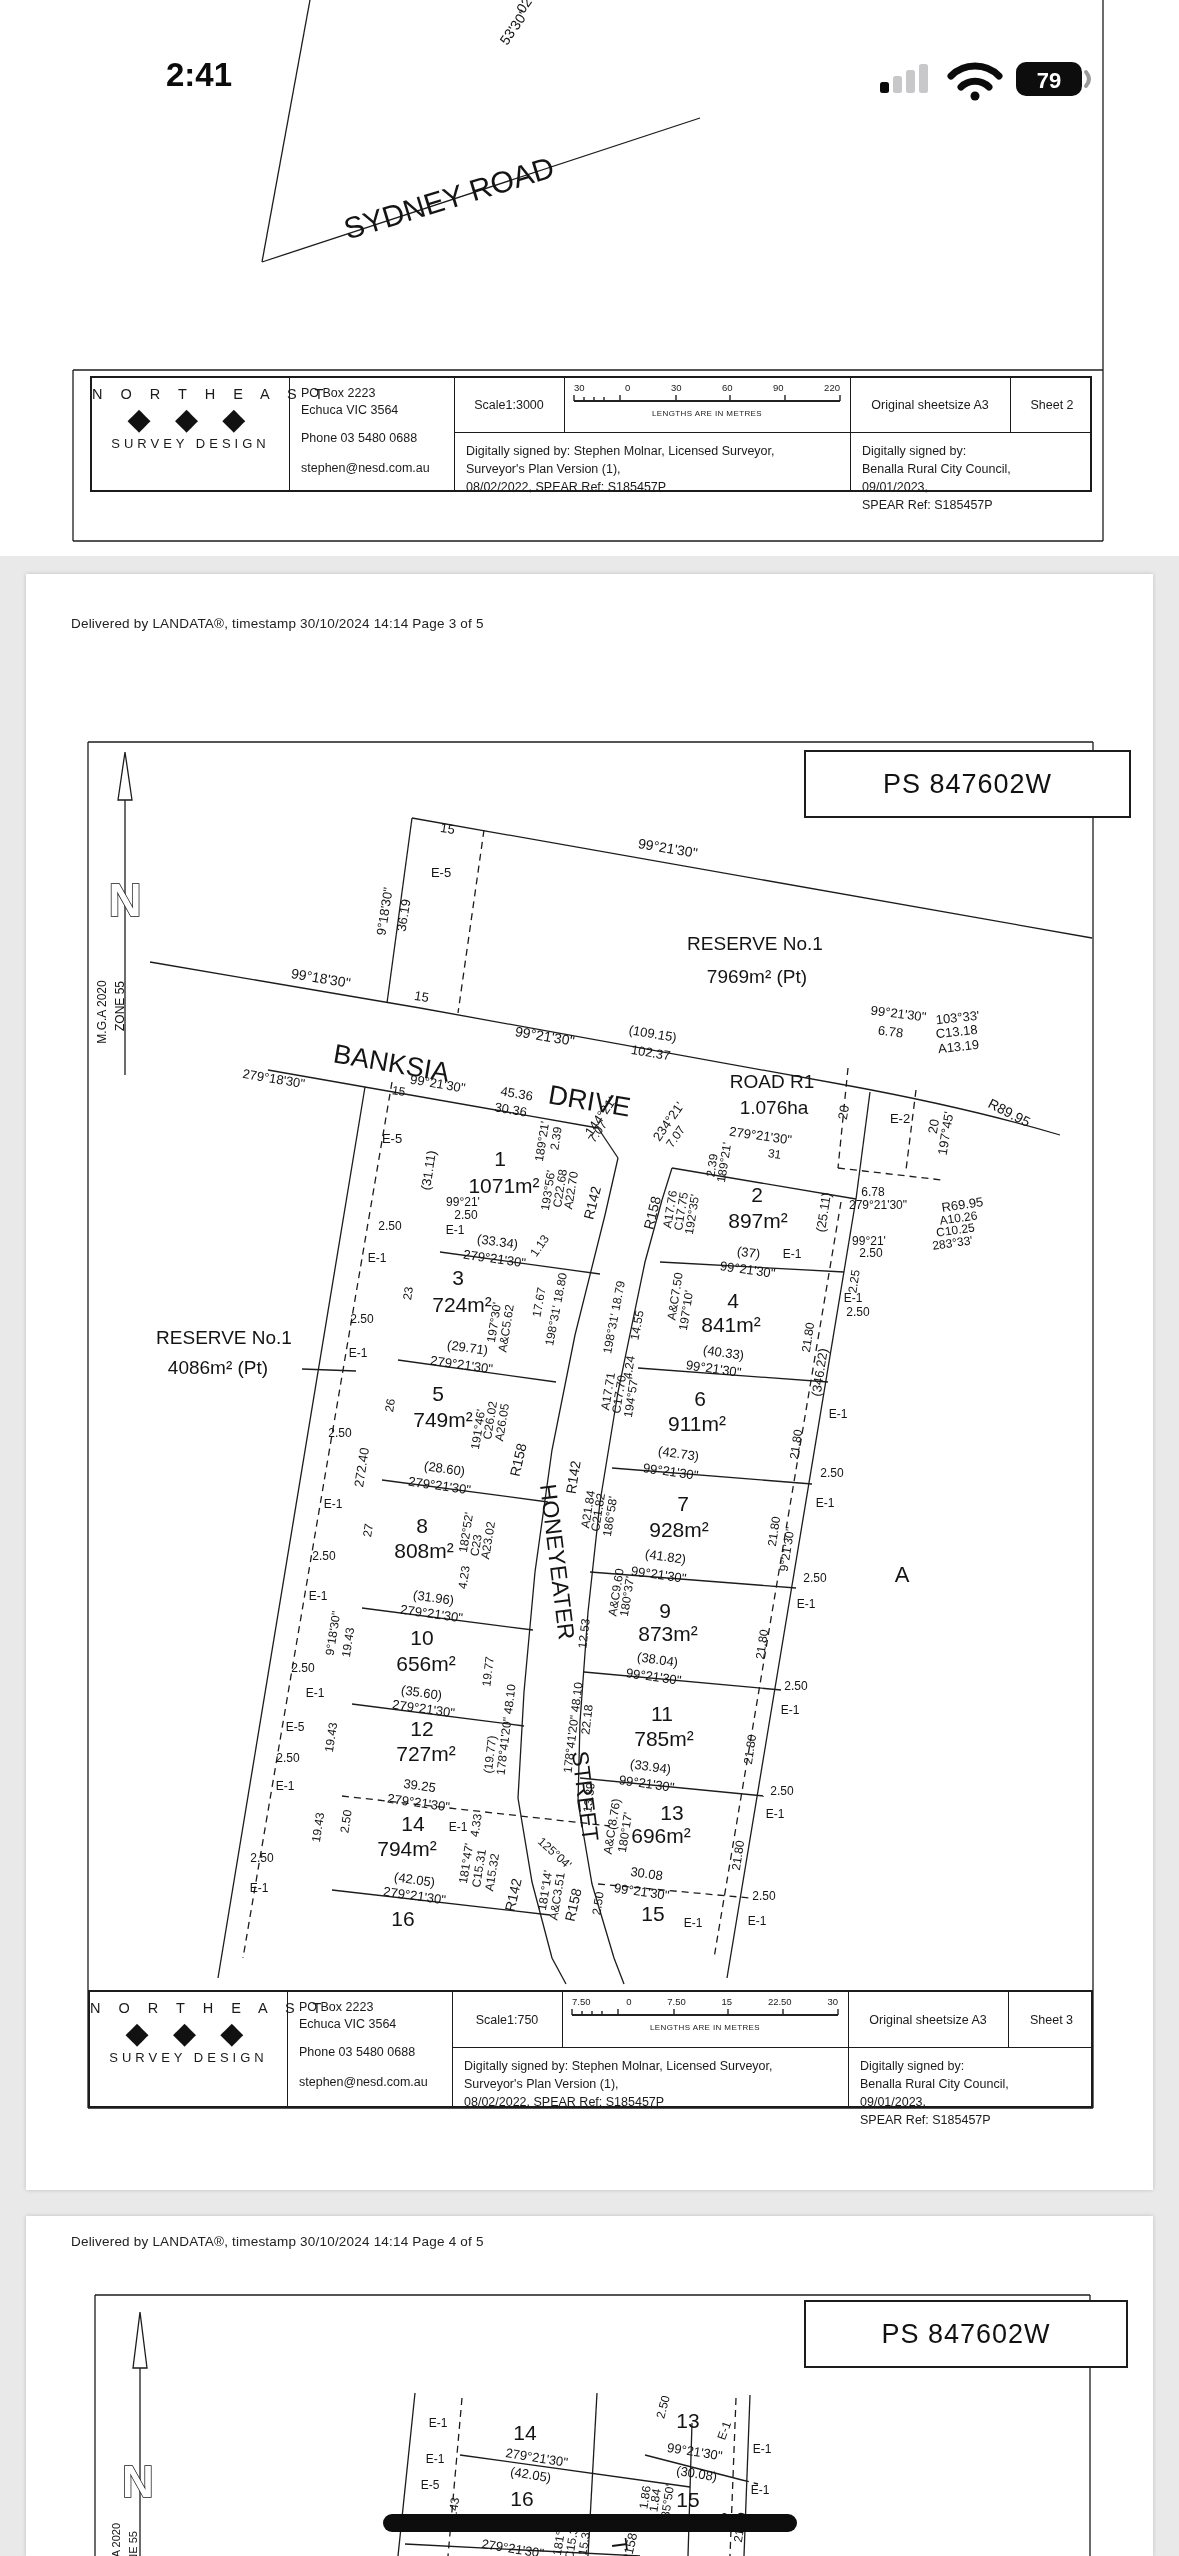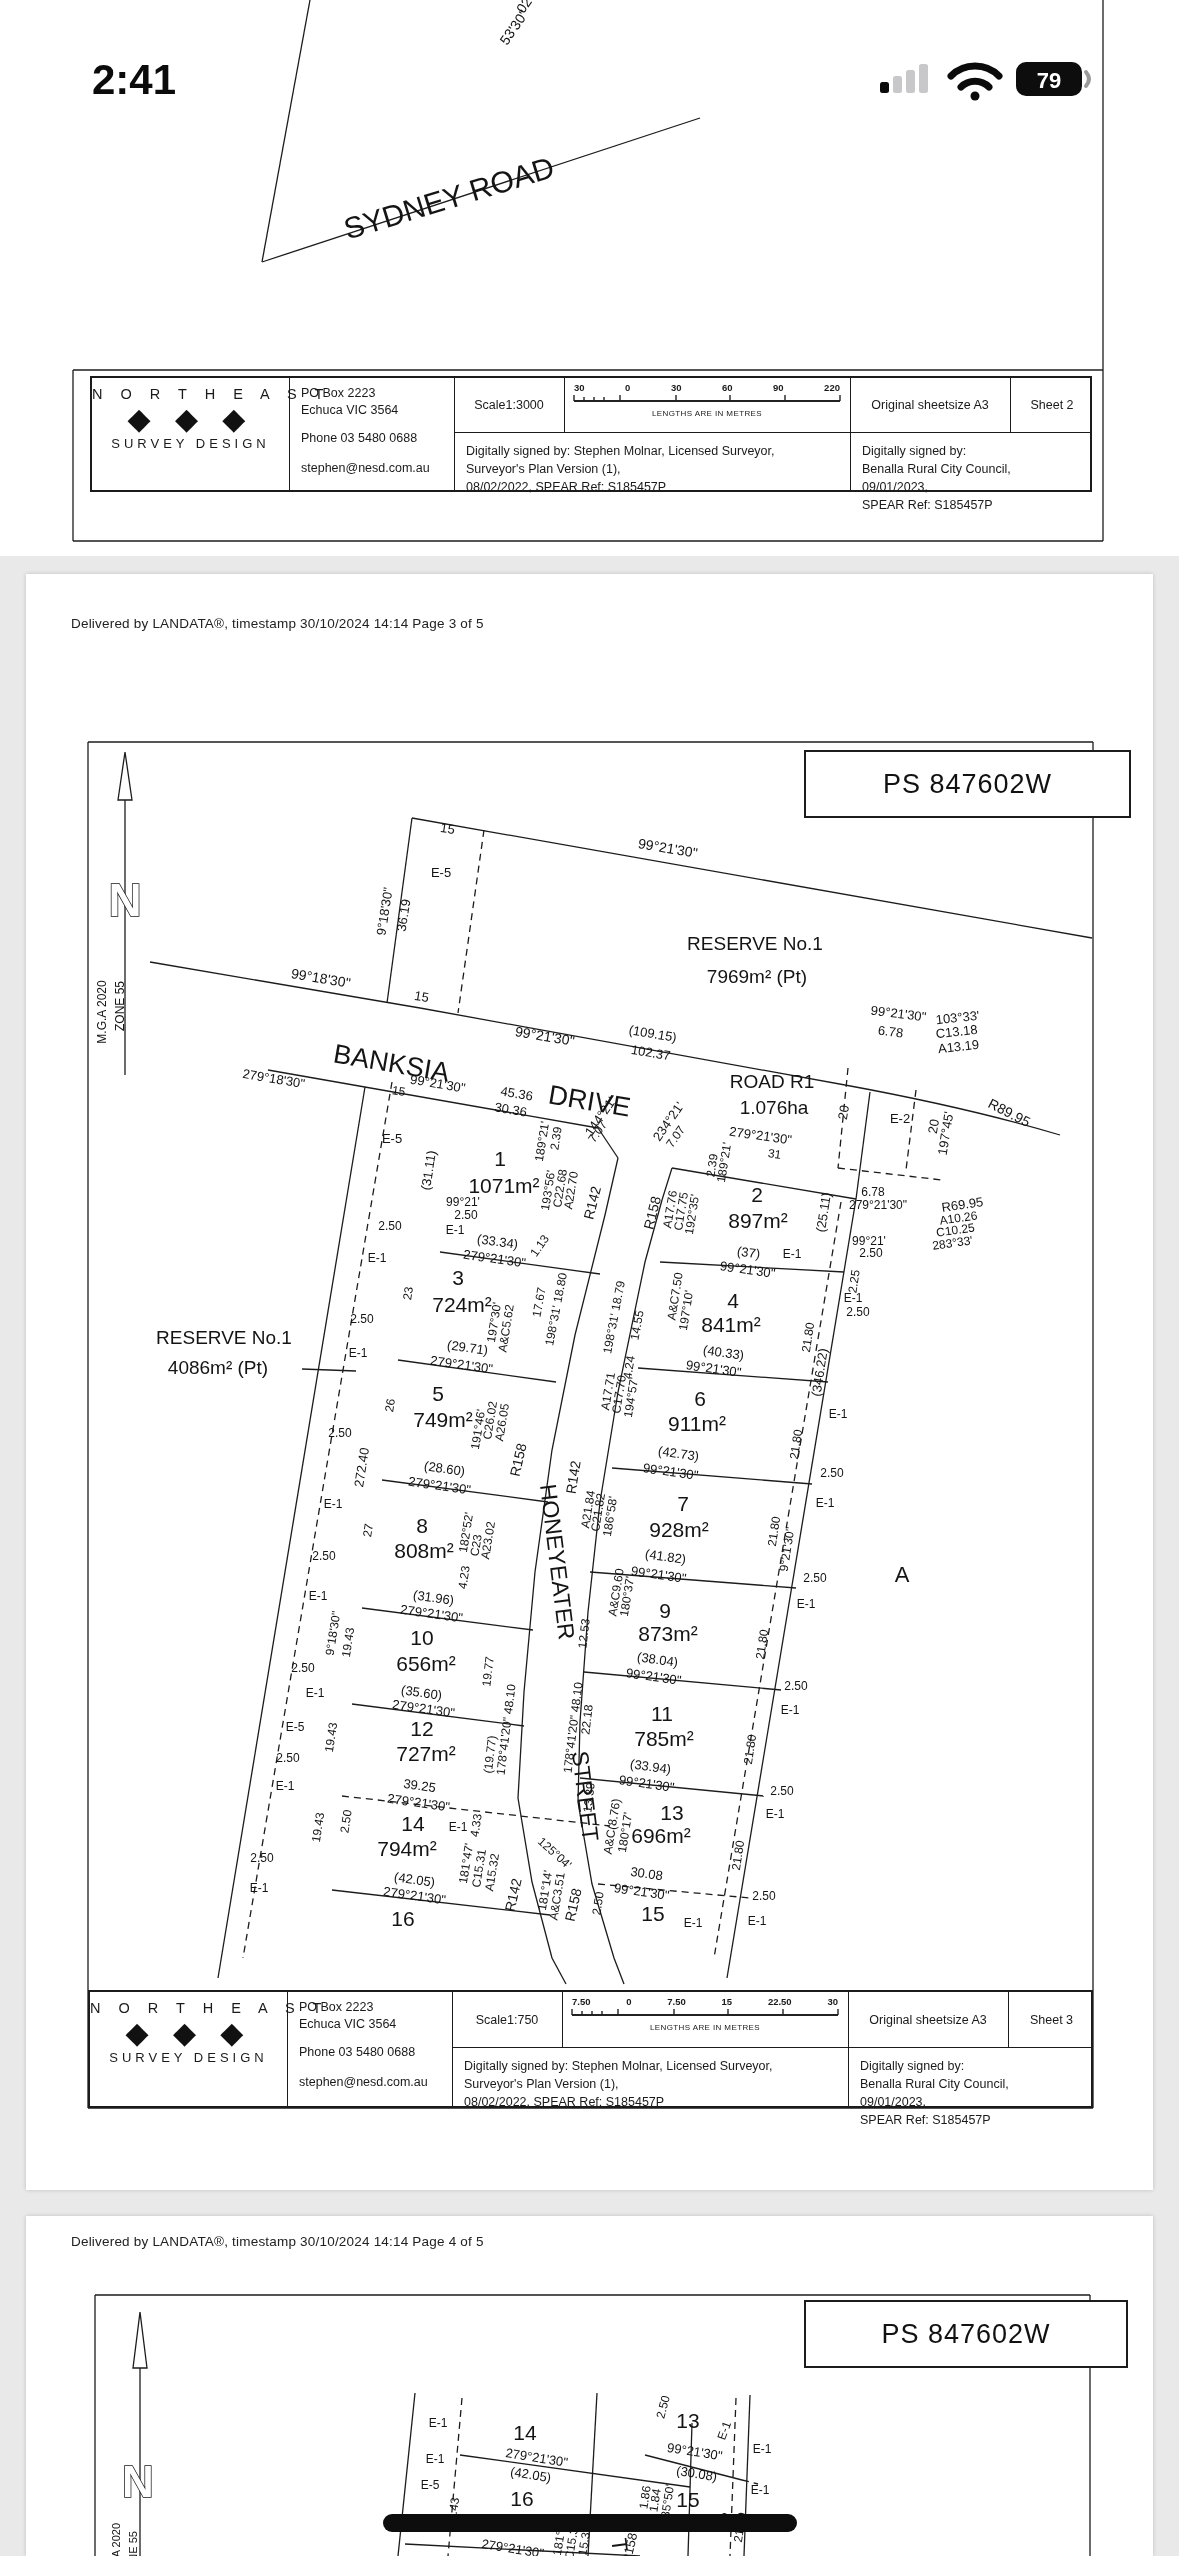--- a/index.html
+++ b/index.html
@@ -22,25 +22,25 @@
   .tblock{position:absolute;z-index:9;background:#fff;border:2px solid #1b1b1b;box-sizing:border-box;font-size:12.5px;}
   .tb-cell{position:absolute;box-sizing:border-box;}
   .vline{position:absolute;top:0;width:0;border-left:1.6px solid #1b1b1b;}
   .rowline{position:absolute;height:0;border-top:1.6px solid #1b1b1b;}
   .logo-name{letter-spacing:7px;font-size:14.5px;text-align:center;margin-top:8px;white-space:nowrap;}
   .logo-diamonds{text-align:center;font-size:30px;letter-spacing:8px;line-height:34px;color:#111;}
   .logo-sub{letter-spacing:4px;font-size:13px;text-align:center;white-space:nowrap;}
   .contact div{margin:0 0 3px 12px;}
   .ccell{display:flex;flex-direction:row;align-items:center;justify-content:center;text-align:center;}
   .sig{padding:10px 0 0 12px;line-height:1.45;}
-  .barnums{display:flex;justify-content:space-between;padding:4px 10px 0 10px;font-size:9.5px;font-weight:bold;}
+  .barnums{display:flex;justify-content:space-between;padding:4px 10px 0 10px;font-size:9.5px;}
   .barcap{text-align:center;font-size:8px;margin-top:1px;letter-spacing:.4px;}
   
   #statusbar{position:absolute;left:0;top:0;width:1179px;height:130px;z-index:20;}
-  #time{position:absolute;left:92px;top:56px;width:140px;text-align:left;font-size:42px;font-weight:600;color:#0b0b0b;}
+  #time{position:absolute;left:92px;top:56px;width:140px;text-align:right;font-size:33px;font-weight:600;color:#0b0b0b;}
   #sbicons{position:absolute;right:0;top:0;}
   #homebar{position:absolute;left:383px;top:2514px;width:414px;height:18px;border-radius:9px;background:#0d0d0d;z-index:30;}
 </style>
 </head>
 <body>
 
 <div id="screen">
 
   <div class="page" id="page1"></div>
   <div class="page" id="page2"></div>

